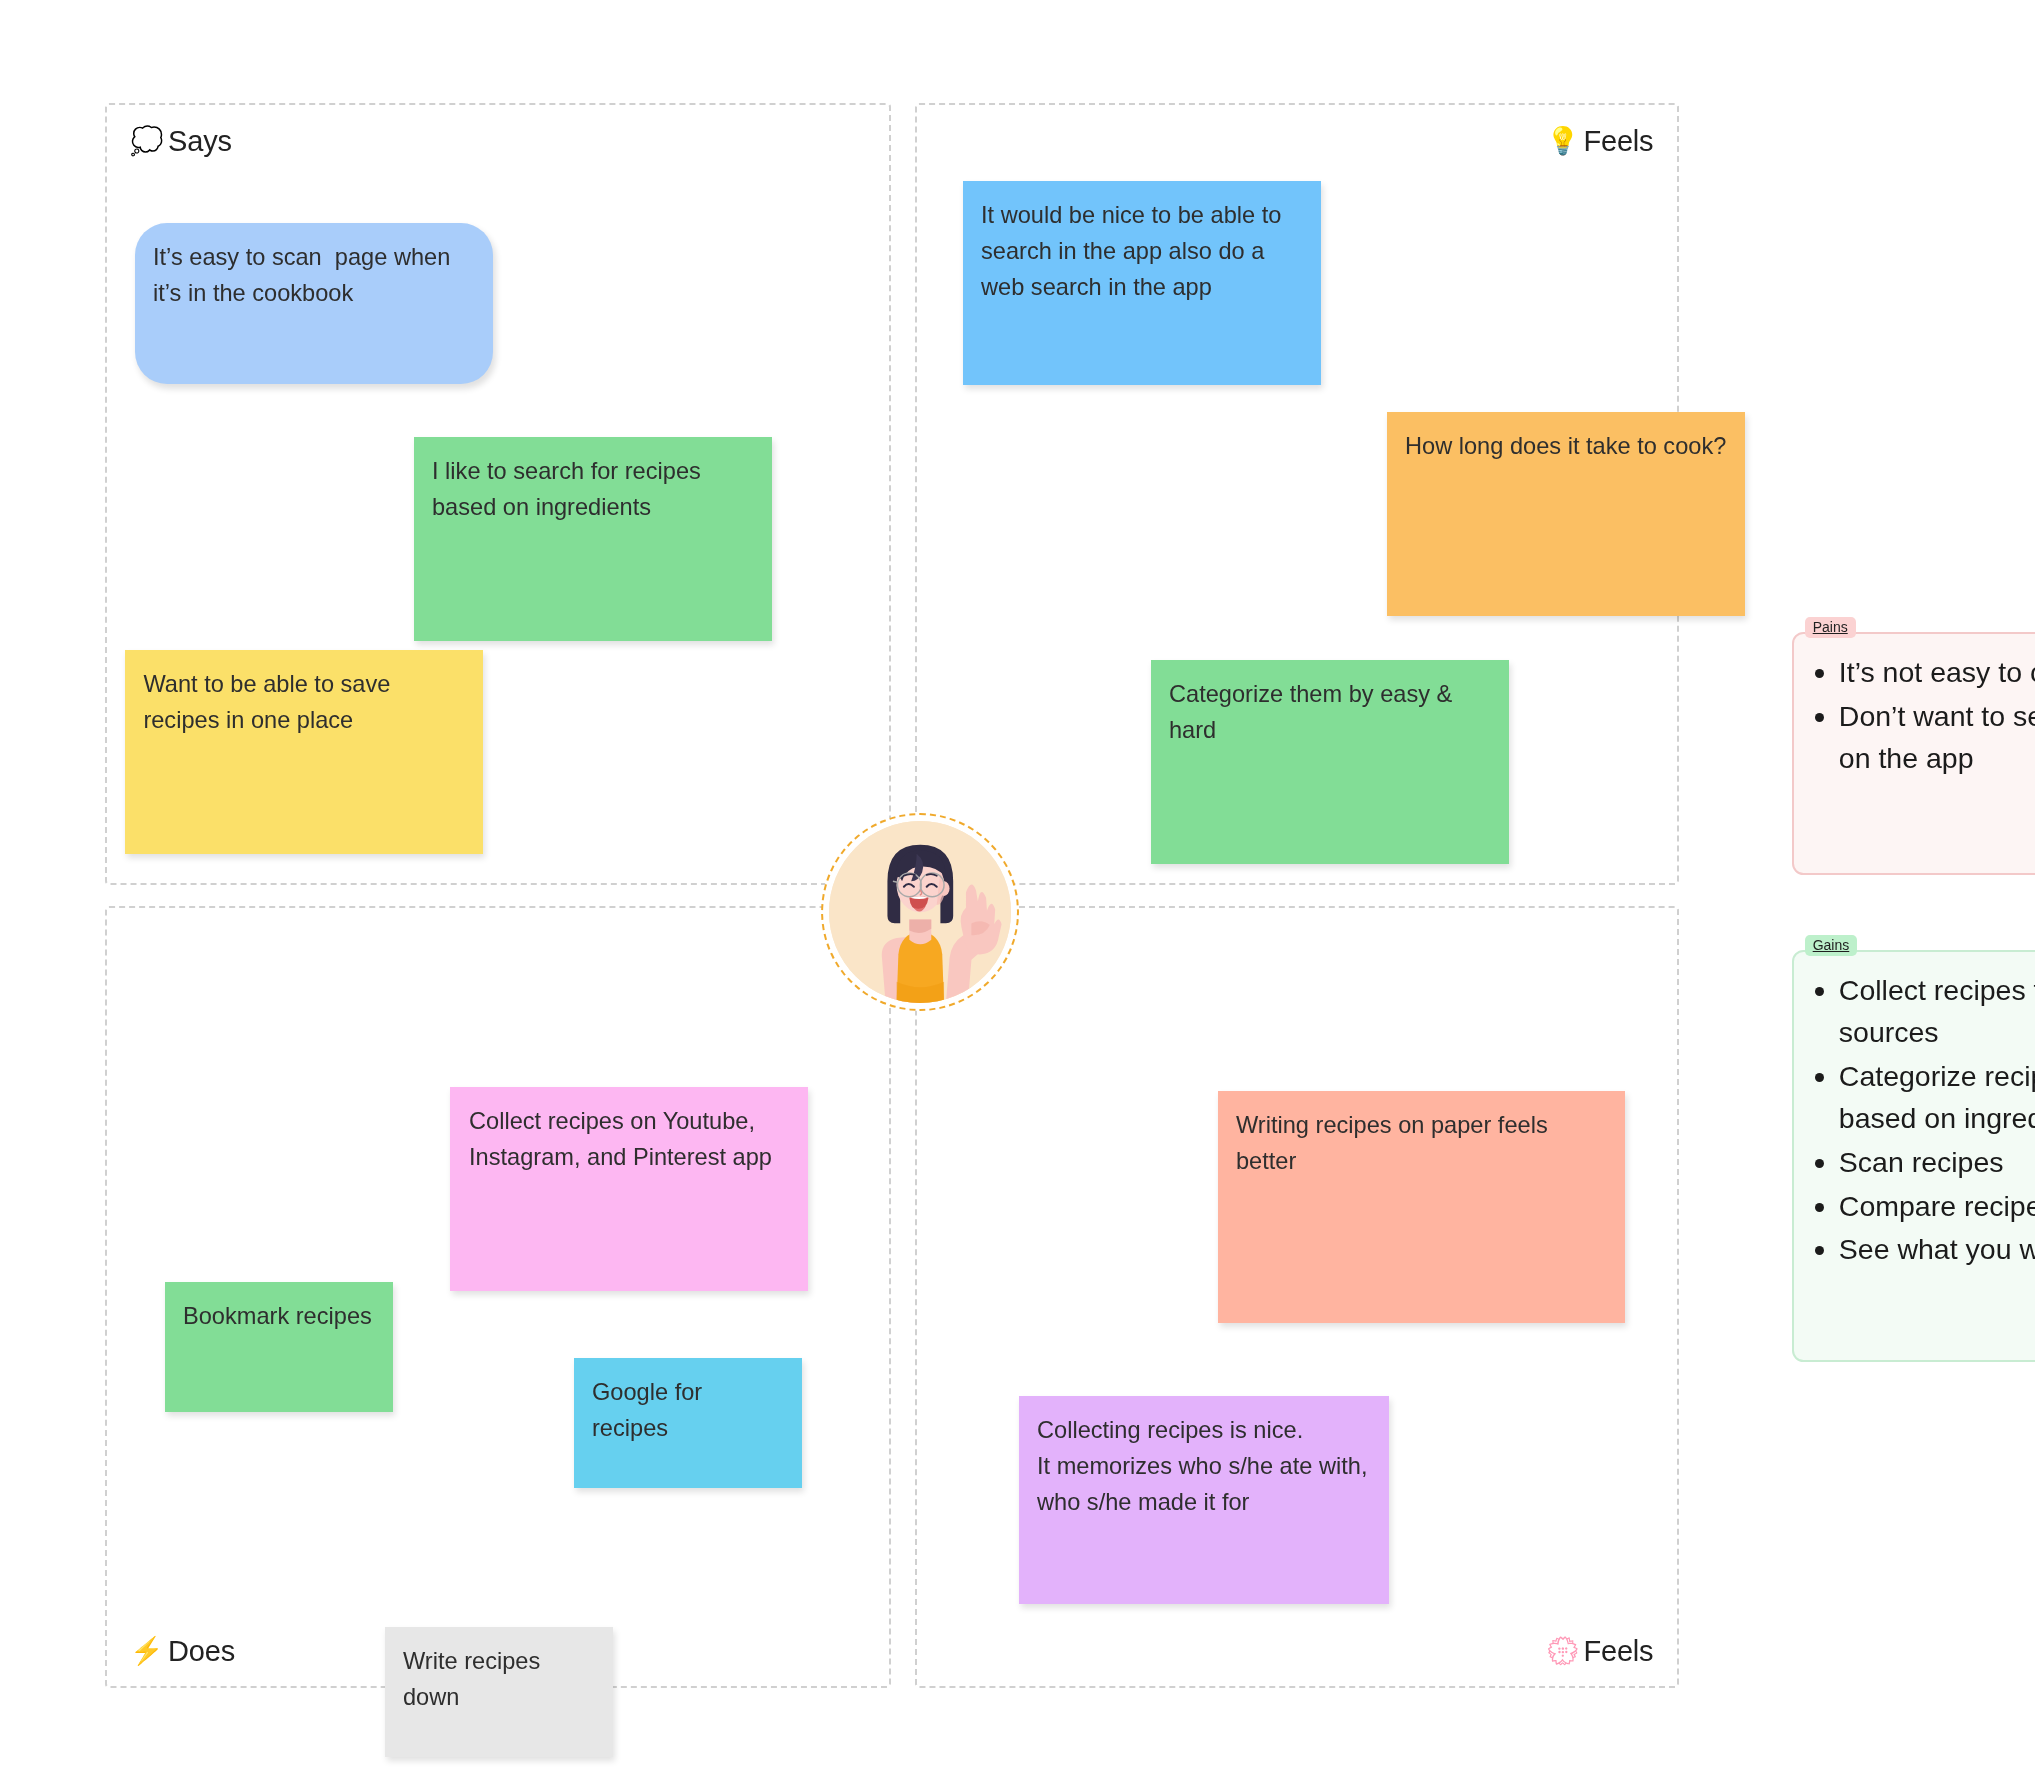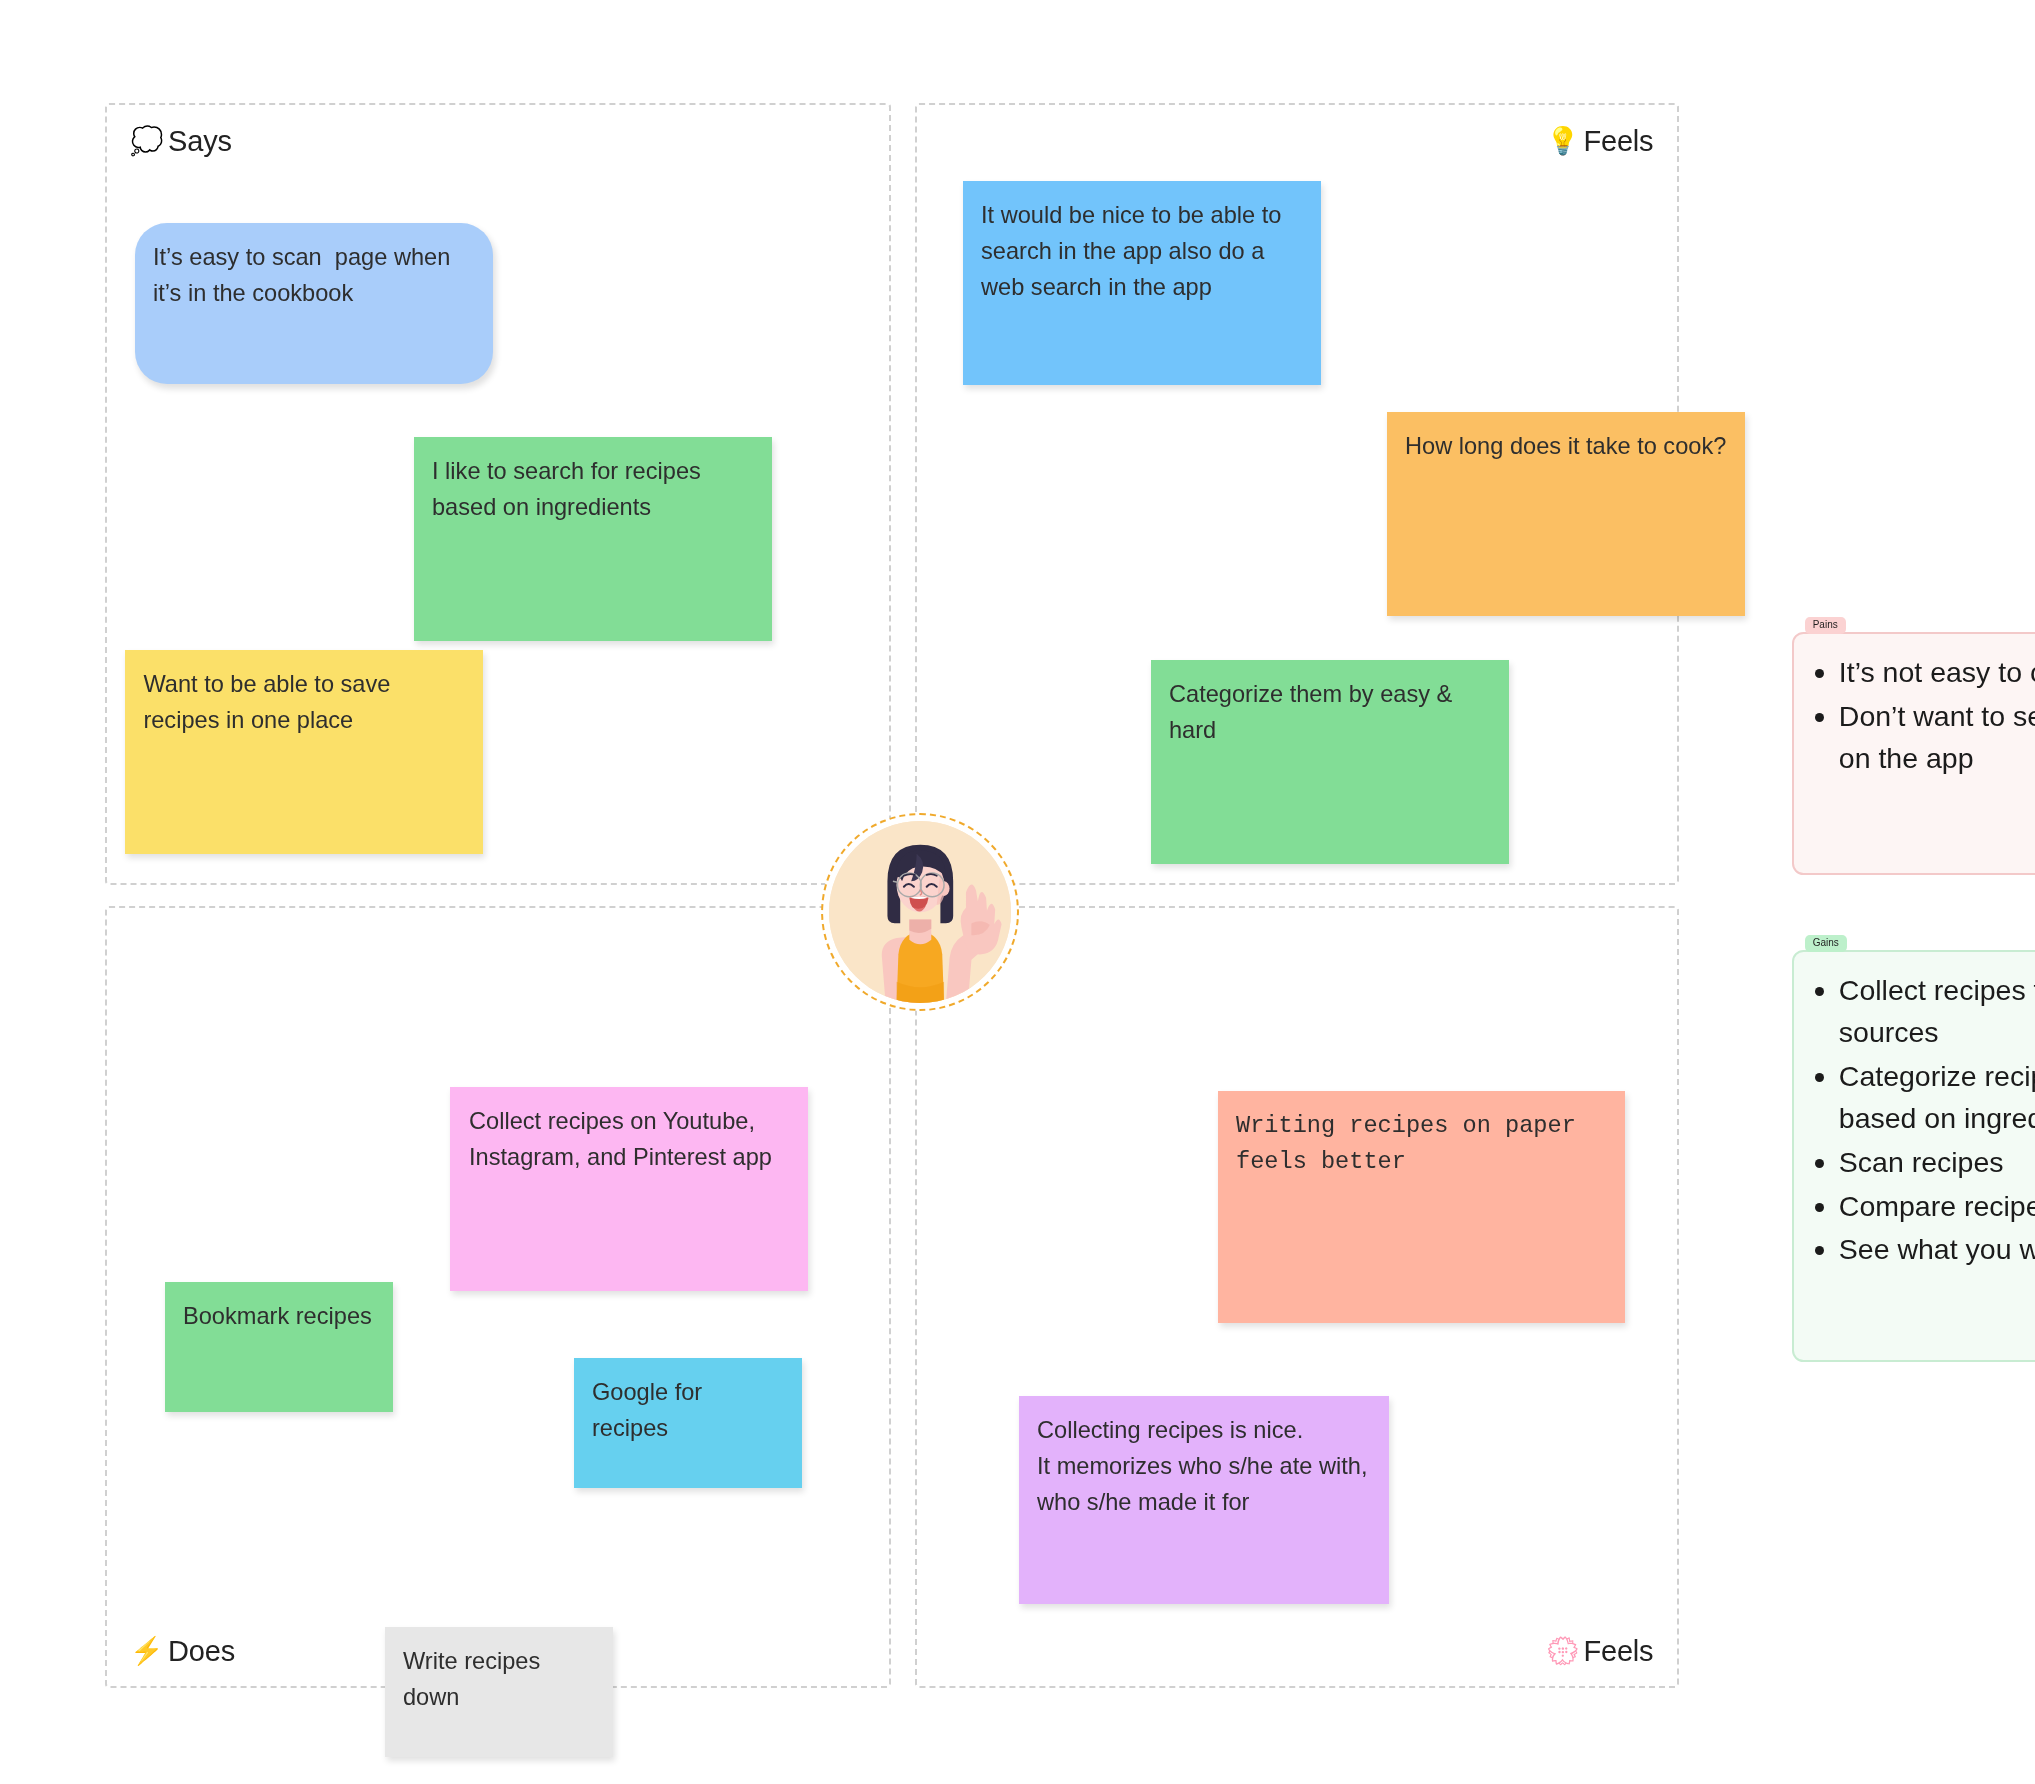--- a/index.html
+++ b/index.html
@@ -97,26 +97,27 @@
     box-sizing: border-box;
     border-radius: 11.4px;
     border: 2px solid #f3c9c9;
     background: #fdf5f4;
     padding: 17px 24.4px 17px 16.3px;
   }
   .panel-tag {
     position: absolute;
     top: -17px;
     left: 10.6px;
-    font-size: 10px;
+    font-size: 14px;
     padding: 3.3px 8.1px 4.1px 8.1px;
     border-radius: 4.9px;
     color: #1f1f1f;
     line-height: 1;
     white-space: nowrap;
+    text-decoration: underline;
   }
   .panel-list {
     margin: 0;
     padding-left: 28.5px;
     font-size: 28.5px;
     line-height: 1.48;
     color: #1b1b1b;
   }
   .panel-list li { margin: 0 0 1.6px 0; }
 
@@ -174,21 +175,21 @@
 <div class="note" style="left: 30px; top: 120px; width: 358px; height: 161px; background: rgb(169, 205, 250); border-radius: 32px;">It’s easy to scan  page when it’s in the cookbook</div>
     <div class="note" style="left: 309px; top: 334px; width: 358px; height: 204px; background: rgb(130, 221, 150);">I like to search for recipes based on ingredients</div>
     <div class="note" style="left: 20.4px; top: 547px; width: 358px; height: 204px; background: rgb(251, 224, 105);">Want to be able to save recipes in one place</div>
     <div class="note" style="left: 858px; top: 78px; width: 358px; height: 204px; background: rgb(114, 196, 251);">It would be nice to be able to search in the app also do a web search in the app</div>
     <div class="note" style="left: 1282px; top: 309px; width: 358px; height: 204px; background: rgb(251, 191, 99);">How long does it take to cook?</div>
     <div class="note" style="left: 1046px; top: 557px; width: 358px; height: 204px; background: rgb(130, 221, 150);">Categorize them by easy &amp; hard</div>
     <div class="note" style="left: 345px; top: 984px; width: 358px; height: 204px; background: rgb(253, 183, 242); padding-left: 19px;">Collect recipes on Youtube, Instagram, and Pinterest app</div>
     <div class="note" style="left: 60px; top: 1179px; width: 228px; height: 130px; background: rgb(130, 221, 150);">Bookmark recipes</div>
     <div class="note" style="left: 469px; top: 1255px; width: 228px; height: 130px; background: rgb(102, 208, 239);">Google for recipes</div>
     <div class="note" style="left: 280px; top: 1478px; width: 228px; height: 130px; background: rgb(231, 231, 231); margin-top: 46px;">Write recipes down</div>
-    <div class="note" style="left: 1113px; top: 988px; width: 407px; height: 232px; background: rgb(255, 180, 160); font-family: Liberation Mono, monospace;">Writing recipes on paper feels better</div>
+    <div class="note" style="left: 1113px; top: 988px; width: 407px; height: 232px; background: rgb(255, 180, 160);">Writing recipes on paper feels better</div>
     <div class="note" style="left: 914px; top: 1293px; width: 370px; height: 208px; background: rgb(227, 178, 251);">Collecting recipes is nice.
 It memorizes who s/he ate with, who s/he made it for</div>
   </div>
 
 <div id="persona-avatar" style="border-color: rgb(240, 169, 43);">
   <div class="avatar-inner">
     <svg viewBox="0 0 200 200" xmlns="http://www.w3.org/2000/svg" aria-hidden="true">
       <rect x="0" y="0" width="200" height="200" fill="#fae5c8"></rect>
 
       <path d="M62 200 L58 150 Q56 132 74 128 L96 126 L100 200 Z" fill="#f9c7c0"></path>

